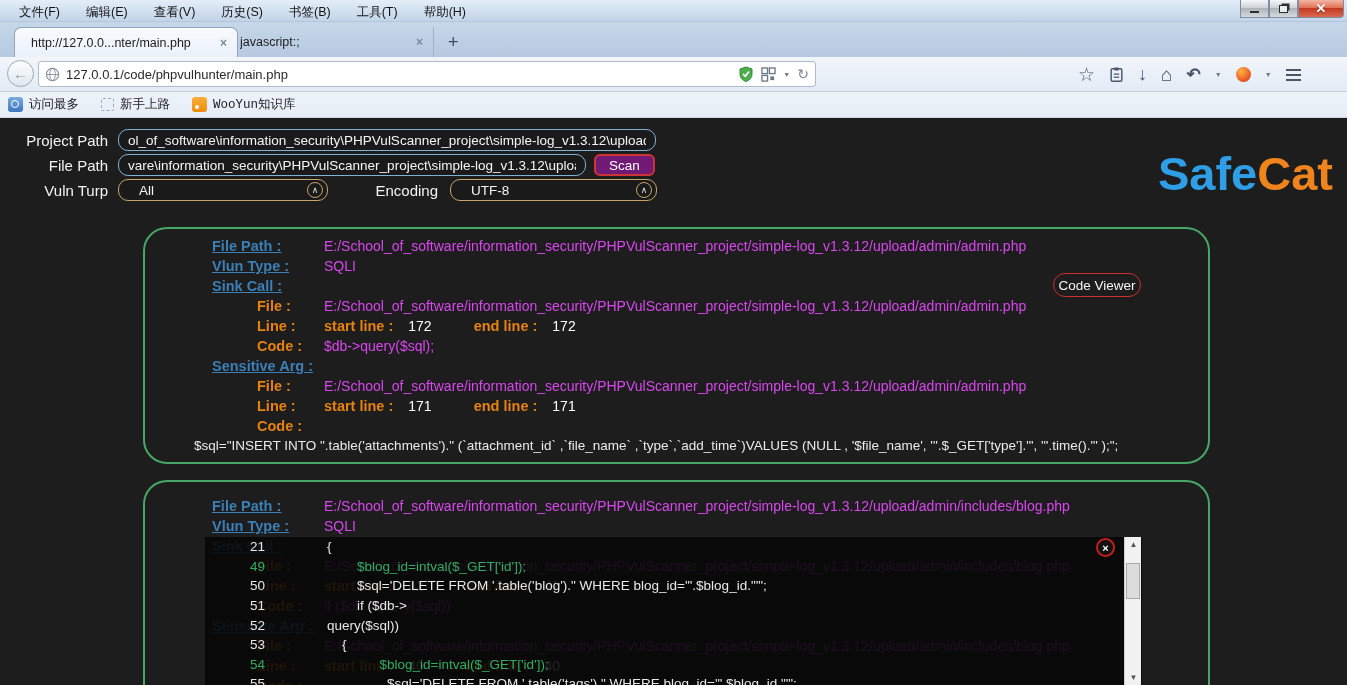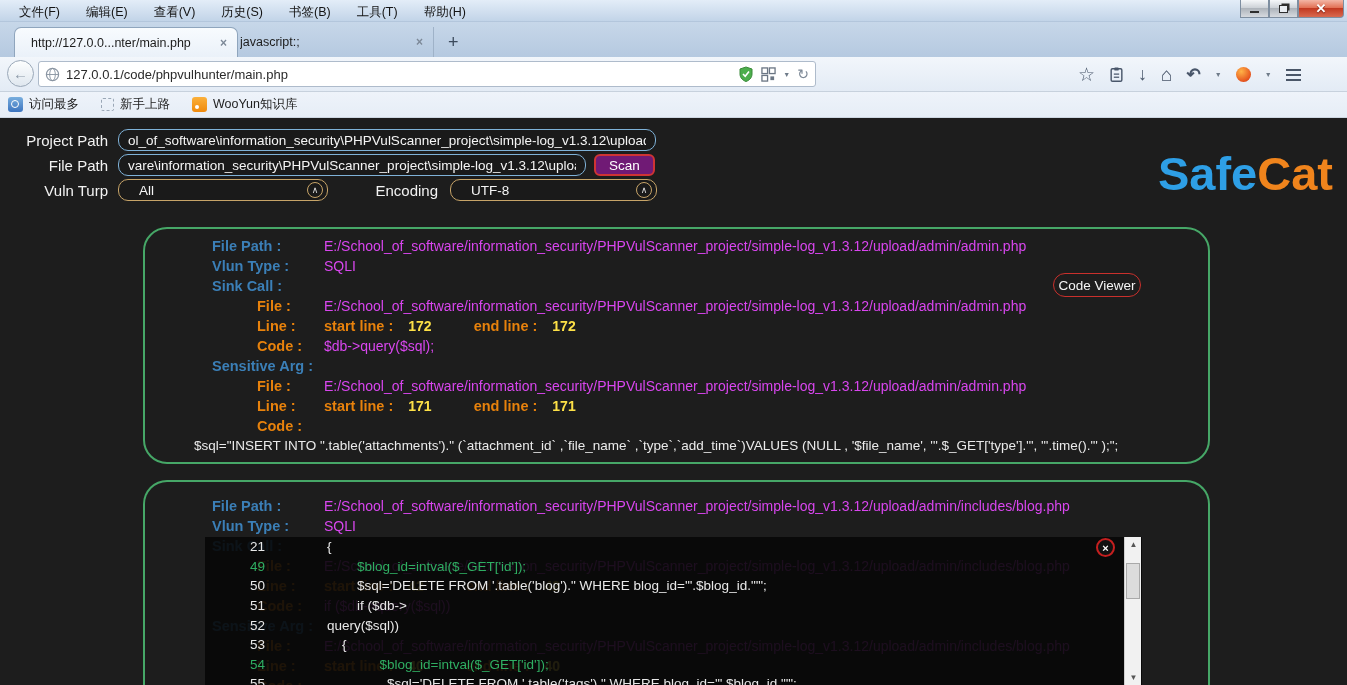--- a/index.html
+++ b/index.html
@@ -50,21 +50,21 @@
     font-family:"Liberation Sans",sans-serif; background:transparent; }
   .searchbox input::placeholder { color:#8a94a0; font-style:italic; }
   .nav-icons { position:absolute; left:1078px; top:4px; height:27px; display:flex; align-items:center; gap:14px; }
   .nicon { color:#49566a; cursor:pointer; display:inline-flex; align-items:center; }
   .bars { display:inline-block; width:15px; height:2px; background:#4a5668; box-shadow:0 5px 0 #4a5668,0 10px 0 #4a5668; margin-bottom:10px; }
   .fox { width:15px; height:15px; border-radius:50%; background:radial-gradient(circle at 35% 30%,#ffb347,#e6541e 70%,#9c2a0e); }
 
   
   .bookbar { position:absolute; left:0; top:92px; width:1347px; height:26px;
     background:linear-gradient(180deg,#eef3fa,#e6edf6); border-bottom:1px solid #cdd6e1; display:flex; align-items:center; padding-left:8px; gap:22px; }
-  .bm { display:flex; align-items:center; gap:6px; cursor:pointer; }
+  .bm { display:flex; align-items:center; gap:6px; cursor:pointer;font-family:Liberation Mono, monospace; }
   .bm-label { font-size:12.5px; color:#1d1d1d; }
   .bm-ic1 { width:15px; height:15px; border-radius:3px; background:linear-gradient(180deg,#79aede,#3c74bf); position:relative; }
   .bm-ic1::after { content:""; position:absolute; left:3px; top:3px; width:6px; height:6px; border:1.5px solid #fff; border-radius:50%; }
   .bm-ic2 { width:13px; height:13px; border:1.5px dashed #9aa7b6; border-radius:2px; }
   .bm-ic3 { width:15px; height:15px; border-radius:3px; background:linear-gradient(180deg,#fbb03b,#ef8a0c); position:relative; }
   .bm-ic3::after { content:""; position:absolute; left:3px; bottom:3px; width:4px; height:4px; background:#fff; border-radius:50%; }
 
   
   .content { position:absolute; left:0; top:118px; width:1347px; height:567px; background:#1d1d1d; }
   .flabel { position:absolute; color:#f2f2f2; font-size:15px; text-align:right; width:100px; }
@@ -76,24 +76,24 @@
     display:flex; align-items:center; justify-content:center; color:#ddd; font-size:9px; line-height:1; }
   .scanbtn { position:absolute; background:#701a75; border:2px solid #cf3434; border-radius:6px;
     color:#fff; font-size:13.5px; height:22px; padding:0 13px; cursor:pointer; font-family:"Liberation Sans",sans-serif; }
   .logo { position:absolute; right:14px; top:28px; font-size:47px; font-weight:bold; letter-spacing:0; }
 
   .panel { position:absolute; left:143px; border:2px solid #46a767; border-radius:24px; width:1067px; }
   .prow { position:absolute; height:20px; white-space:nowrap; font-size:14px; }
   .blabel { color:#3b7fb7; font-weight:bold; font-size:14.5px; }
   .olabel { color:#e8820c; font-weight:bold; font-size:14.5px; }
   .pval { color:#d946ef; }
-  .lbl1 { position:absolute; left:67px; }
+  .lbl1 { position:absolute; left:67px;text-decoration:underline; }
   .lbl2 { position:absolute; left:112px; }
   .valc { position:absolute; left:179px; }
-  .numgap { margin-left:15px; color:#fde047; font-weight:bold; }
+  .numgap { margin-left:15px; color:#ffffff; font-weight:normal; }
   .endgap { margin-left:42px; }
   .codeviewer { position:absolute; left:908px; top:44px; width:88px; height:24px; background:transparent;
     border:1.5px solid #c9302c; border-radius:12px; color:#f5f5f5; font-size:13.5px; cursor:pointer; font-family:"Liberation Sans",sans-serif; }
   .fullcode { position:absolute; left:49px; color:#eaeaea; font-size:13.5px; white-space:nowrap; }
 
   
   .overlay { position:absolute; left:205px; top:419px; width:937px; height:148px;
     background:rgba(8,8,8,0.9); z-index:5; }
   .cv-row { display:flex; height:19.6px; align-items:center; }
   .cv-no { width:60px; text-align:right; color:#e8e8e8; font-size:13.5px; flex:none; }

